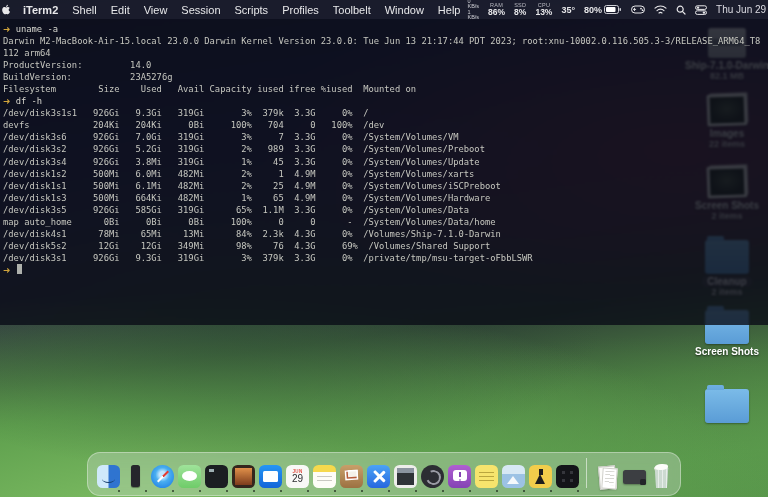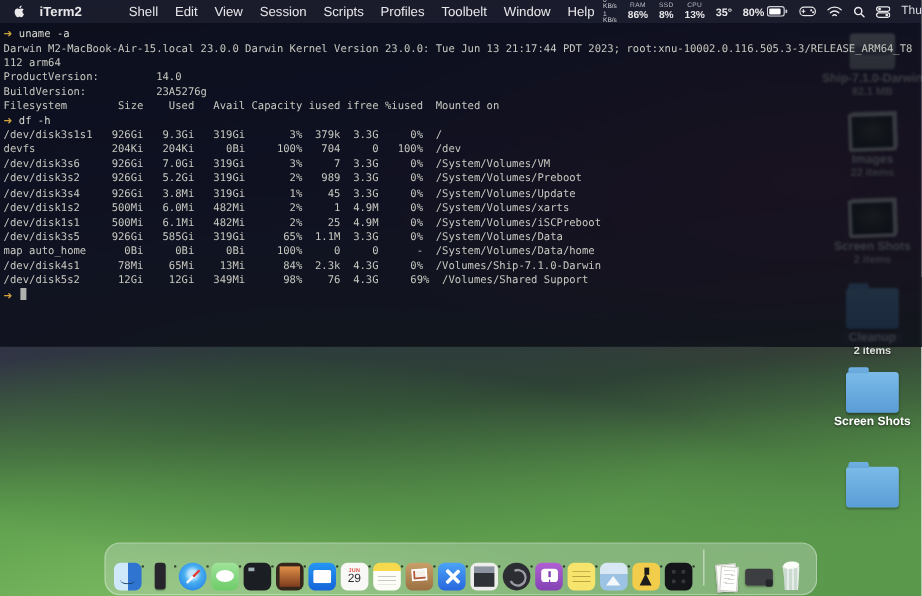--- a/index.html
+++ b/index.html
@@ -13,36 +13,36 @@
       radial-gradient(70% 45% at 30% 64%, rgba(40,70,48,.55) 0%, rgba(40,70,48,0) 70%),
       radial-gradient(120% 70% at 20% 108%, #85c468 0%, #5fa04e 35%, rgba(80,140,64,0) 70%),
       radial-gradient(140% 80% at 95% 115%, #4e8c44 0%, rgba(70,120,60,0) 60%),
       linear-gradient(172deg, #171b36 0%, #1e2248 20%, #2b2a50 38%, #333049 50%, #2f4136 64%, #4b7c42 78%, #65a553 92%, #6fae5b 100%);
   }
 
   
   .menubar{position:absolute;top:0;left:0;right:0;height:19px;z-index:50;
     background:rgba(26,28,42,.88);backdrop-filter:blur(6px);
     display:flex;align-items:center;color:#e8e8ea;font-size:11px;}
-  .mb-left{display:flex;align-items:center;padding-left:10px;}
+  .mb-left{display:flex;align-items:center;}
   .apple{width:12px;height:14px;display:inline-flex;align-items:center;margin-right:4px;}
   .menu-item{padding:0 7px;white-space:nowrap;}
   .menu-item.appname{font-weight:bold;}
   .mb-right{margin-left:auto;display:flex;align-items:center;gap:9px;padding-right:10px;}
   .stat{display:flex;flex-direction:column;align-items:center;line-height:1;}
   .stat-label{font-size:5.5px;color:#b9bac2;letter-spacing:.3px;}
   .stat-val{font-size:8.5px;font-weight:bold;}
   .stat-net{display:flex;flex-direction:column;align-items:flex-end;line-height:1;}
   .stat-net span{font-size:5.5px;color:#cfd0d6;}
   .temp,.batt-pct{font-size:9px;font-weight:bold;}
   .clock{font-size:10px;white-space:nowrap;color:#dcdce2;}
   .mb-ic{display:inline-flex;align-items:center;}
 
   
-  .terminal{position:absolute;left:0;right:0;top:19px;height:270px;z-index:20;
+  .terminal{position:absolute;left:0;right:0;top:19px;height:306px;z-index:20;
     background:rgba(10,13,22,.80);backdrop-filter:blur(1px);
     padding:4px 0 0 3px;box-sizing:border-box;
     font-family:"DejaVu Sans Mono",monospace;font-size:8.8px;line-height:12.05px;
     color:#c7c8c0;}
   .tline{white-space:pre;}
   .tprompt{color:var(--prompt_arrow,#d0a43c);font-family:"DejaVu Sans",sans-serif;}
   .tcmd{color:#d9d9d1;}
   .tcursor{display:inline-block;width:5px;height:10px;background:#aeb1ac;vertical-align:-1px;margin-left:1px;}
 
   
@@ -62,21 +62,21 @@
   .kind-folder{width:44px;height:34px;border-radius:3px;position:relative;margin-top:4px;
       background:linear-gradient(180deg,var(--folder_blue,#7bbbe8),#5a9cd6);box-shadow:0 1px 2px rgba(0,0,0,.35);}
   .kind-folder::before{content:"";position:absolute;top:-4px;left:2px;width:17px;height:5px;border-radius:2px 2px 0 0;
       background:linear-gradient(180deg,#6fb0e2,#68a8dc);}
 
   
   .dock{position:absolute;bottom:1px;left:50%;transform:translateX(-50%);z-index:60;
     background:rgba(215,228,215,.34);border:1px solid rgba(255,255,255,.35);
     border-radius:13px;backdrop-filter:blur(8px);
     display:flex;align-items:flex-end;gap:2px;padding:5px 7px 3px;}
-  .dock-item{display:flex;align-items:flex-start;width:25px;}
+  .dock-item{display:flex;flex-direction:column;align-items:flex-end;width:25px;}
   .dock-icon{width:23px;height:23px;border-radius:5.5px;position:relative;overflow:hidden;}
   .dock-dot{width:2.5px;height:2.5px;border-radius:50%;background:rgba(20,30,20,.8);margin-top:1.5px;}
   .dock-nodot{height:4px;}
   .dock-divider{width:1px;height:30px;background:rgba(255,255,255,.55);margin:0 5px 4px;}
 
   .icon-finder{background:linear-gradient(90deg,#cfe9fb 0 49%,#2f74d0 51% 100%);}
   .icon-finder::after{content:"";position:absolute;left:5px;right:5px;bottom:5px;height:7px;
       border-bottom:1.5px solid #17406f;border-radius:50%;}
   .icon-dark-utility{background:transparent;overflow:visible;display:flex;justify-content:center;}
   .icon-dark-utility::before{content:"";width:9px;height:22px;background:#26262c;border-radius:2.5px;box-shadow:0 1px 1px rgba(0,0,0,.4);}
@@ -188,38 +188,40 @@
       <div class="tline">BuildVersion:           23A5276g</div>
       <div class="tline">Filesystem        Size    Used   Avail Capacity iused ifree %iused  Mounted on</div>
       <div class="tline"><span class="tprompt">➜</span> <span class="tcmd">df -h</span></div>
       <div class="tline">/dev/disk3s1s1   926Gi   9.3Gi   319Gi       3%  379k  3.3G     0%  /</div>
       <div class="tline">devfs            204Ki   204Ki     0Bi     100%   704     0   100%  /dev</div>
       <div class="tline">/dev/disk3s6     926Gi   7.0Gi   319Gi       3%     7  3.3G     0%  /System/Volumes/VM</div>
       <div class="tline">/dev/disk3s2     926Gi   5.2Gi   319Gi       2%   989  3.3G     0%  /System/Volumes/Preboot</div>
       <div class="tline">/dev/disk3s4     926Gi   3.8Mi   319Gi       1%    45  3.3G     0%  /System/Volumes/Update</div>
       <div class="tline">/dev/disk1s2     500Mi   6.0Mi   482Mi       2%     1  4.9M     0%  /System/Volumes/xarts</div>
       <div class="tline">/dev/disk1s1     500Mi   6.1Mi   482Mi       2%    25  4.9M     0%  /System/Volumes/iSCPreboot</div>
+      <div class="tline">/dev/disk1s3     500Mi   664Ki   482Mi       1%    65  4.9M     0%  /System/Volumes/Hardware</div>
       <div class="tline">/dev/disk3s5     926Gi   585Gi   319Gi      65%  1.1M  3.3G     0%  /System/Volumes/Data</div>
       <div class="tline">map auto_home      0Bi     0Bi     0Bi     100%     0     0      -  /System/Volumes/Data/home</div>
       <div class="tline">/dev/disk4s1      78Mi    65Mi    13Mi      84%  2.3k  4.3G     0%  /Volumes/Ship-7.1.0-Darwin</div>
       <div class="tline">/dev/disk5s2      12Gi    12Gi   349Mi      98%    76  4.3G     69%  /Volumes/Shared Support</div>
+      <div class="tline">/dev/disk3s1     926Gi   9.3Gi   319Gi       3%  379k  3.3G     0%  /private/tmp/msu-target-oFbbLSWR</div>
       <div class="tline"><span class="tprompt">➜</span> <span class="tcursor"></span></div>
     </div>
 </div>
 
 <div class="menubar">
   <div class="mb-left">
     <span class="apple">
       <svg width="11" height="13" viewBox="0 0 14 17" fill="#e8e8ea">
           <path d="M11.18 8.9c-.02-1.6 1.3-2.37 1.36-2.41-.74-1.08-1.9-1.23-2.3-1.25-.98-.1-1.9.58-2.4.58-.5 0-1.26-.57-2.07-.55-1.06.02-2.05.62-2.6 1.57-1.11 1.93-.28 4.78.8 6.35.53.77 1.16 1.63 1.99 1.6.8-.03 1.1-.52 2.06-.52.96 0 1.23.52 2.07.5.86-.01 1.4-.78 1.92-1.55.6-.89.85-1.75.86-1.79-.02-.01-1.65-.63-1.69-2.53z"></path>
           <path d="M9.6 4.2c.44-.53.74-1.27.66-2-.64.03-1.4.42-1.86.95-.4.47-.76 1.22-.66 1.94.7.05 1.42-.36 1.86-.89z"></path>
         </svg>
     </span>
     <span class="menu-item appname">iTerm2</span>
-    <span style="display:flex;margin-left:25px;">
+    <span style="display:flex;">
         <span class="menu-item">Shell</span>
         <span class="menu-item">Edit</span>
         <span class="menu-item">View</span>
         <span class="menu-item">Session</span>
         <span class="menu-item">Scripts</span>
         <span class="menu-item">Profiles</span>
         <span class="menu-item">Toolbelt</span>
         <span class="menu-item">Window</span>
         <span class="menu-item">Help</span>
       </span>

